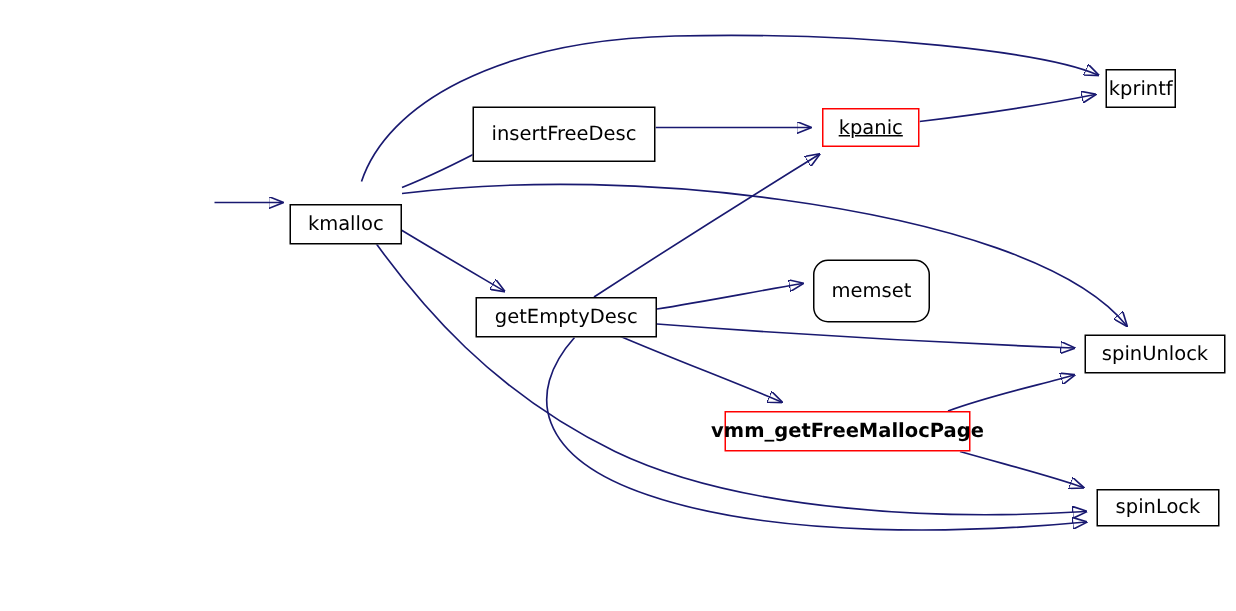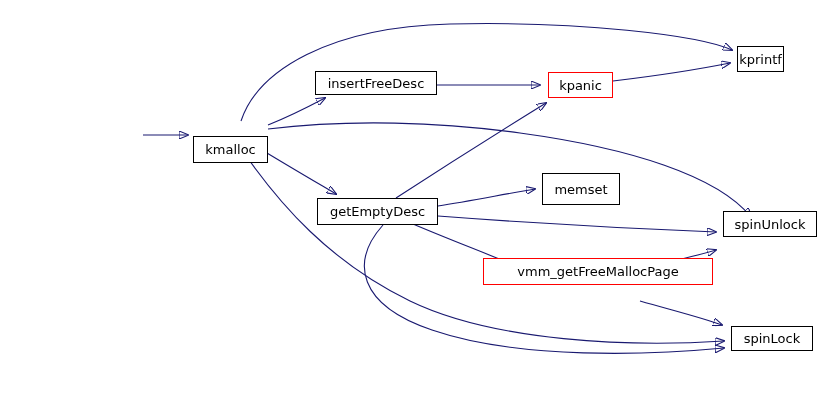--- a/index.html
+++ b/index.html
@@ -93,45 +93,45 @@
     <path d="M632,274 C662,263 696,256 716,250" marker-end="url(#arrow)"></path>
 
     <path d="M640,301 C675,311 703,318 722,325" marker-end="url(#arrow)"></path>
   </svg>
 
 
   <div class="node" style="left:193px; top:136px; width:75px; height:27px;">
     <span>kmalloc</span>
   </div>
 
-  <div class="node" style="left:315px; top:71px; width:122px; height:24px;">
+  <div class="node" style="left:315px; top:71px; width:122px; height:37px;">
     <span>insertFreeDesc</span>
   </div>
 
-  <div class="node highlighted" style="left:548px; top:72px; width:65px; height:26px;">
+  <div class="node highlighted" style="left:548px; top:72px; width:65px; height:26px;text-decoration:underline;">
     <span>kpanic</span>
   </div>
 
   <div class="node" style="left:737px; top:46px; width:47px; height:26px;">
     <span>kprintf</span>
   </div>
 
   <div class="node" style="left:317px; top:198px; width:121px; height:27px;justify-content:center;">
     <span>getEmptyDesc</span>
   </div>
 
-  <div class="node" style="left:542px; top:173px; width:78px; height:32px;">
+  <div class="node" style="left:542px; top:173px; width:78px; height:42px;border-radius:10px;">
     <span>memset</span>
   </div>
 
-  <div class="node" style="left:723px; top:211px; width:94px; height:26px;">
+  <div class="node" style="left:723px; top:223px; width:94px; height:26px;">
     <span>spinUnlock</span>
   </div>
 
-  <div class="node highlighted" style="left:483px; top:258px; width:230px; height:27px;">
+  <div class="node highlighted" style="left:483px; top:274px; width:164px; height:27px;font-weight:bold;">
     <span>vmm_getFreeMallocPage</span>
   </div>
 
   <div class="node" style="left:731px; top:326px; width:82px; height:25px;text-align:right;">
     <span>spinLock</span>
   </div>
 
 </div>
 
 </body></html>

